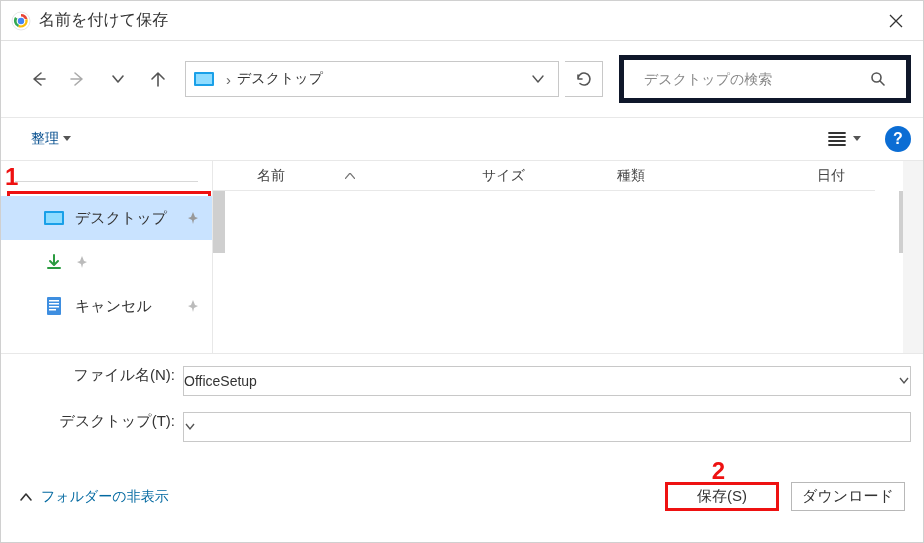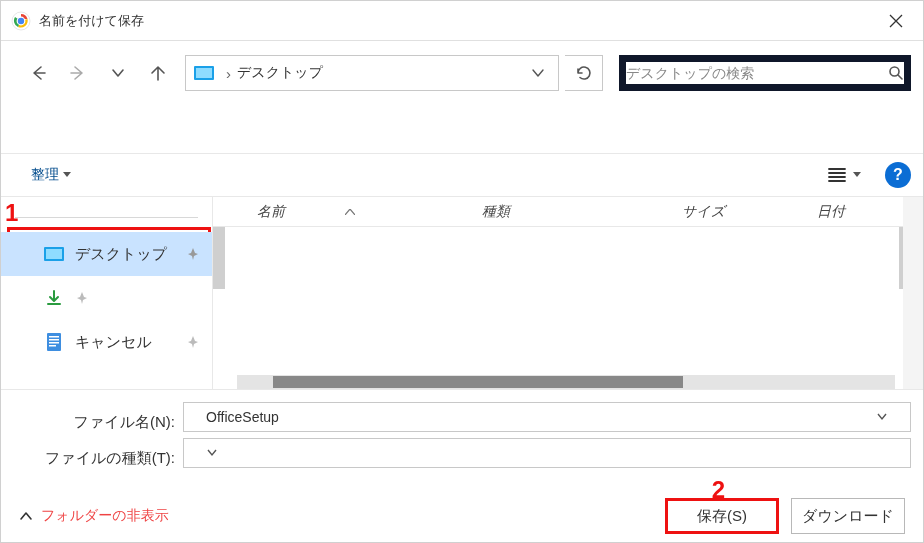--- a/index.html
+++ b/index.html
@@ -1,39 +1,39 @@
 <!DOCTYPE html>
 <html><head>
 <meta charset="utf-8">
 <style>
   * { box-sizing: border-box; margin: 0; padding: 0; font-family: "Meiryo", "Yu Gothic", sans-serif; }
   body { width: 924px; height: 543px; background: #fff; font-size: 14px; color: #333; border: 1px solid #d0d0d0; position: relative; }
 
   
   .title-bar { height: 40px; display: flex; align-items: center; padding: 0 4px 0 10px; border-bottom: 1px solid #e0e0e0; }
   .title-bar .app-icon { width: 20px; height: 20px; border-radius: 50%; margin-right: 8px; flex-shrink: 0; }
-  .title-bar .title { flex: 1; font-size: 13px; }
+  .title-bar .title { flex: 1; font-size: 16px; }
   .title-bar .close { width: 46px; height: 100%; display: flex; align-items: center; justify-content: center; cursor: pointer; }
 
   
   .nav-bar { display: flex; align-items: center; padding: 14px 12px 14px 20px; gap: 6px; }
   .nav-btn { width: 34px; height: 34px; display: flex; align-items: center; justify-content: center; cursor: pointer; color: #555; }
   .breadcrumb { flex: 1; border: 1px solid #c8c8c8; height: 36px; display: flex; align-items: center; padding: 0 6px; margin: 0 10px 0 4px; }
   .bc-icon { width: 24px; height: 20px; display: flex; align-items: center; justify-content: center; margin-right: 4px; }
   .bc-sep { margin: 0 6px; color: #666; font-size: 15px; }
   .bc-text { color: #333; }
   .bc-drop { width: 28px; display: flex; align-items: center; justify-content: center; color: #555; margin-left: auto; }
   .refresh-btn { width: 38px; height: 36px; border: 1px solid #c8c8c8; border-left: none; display: flex; align-items: center; justify-content: center; cursor: pointer; margin-right: 10px; margin-left: -10px; }
-  .search-box { width: 292px; border: 7px solid #0f172a; height: 36px; display: flex; align-items: center; padding: 0 0; }
+  .search-box { width: 292px; border: 5px solid #0f172a; height: 48px; display: flex; align-items: center; padding: 0 20px; }
   .search-box input { border: none; outline: none; flex: 1; font-size: 14px; color: #333; }
   .search-box input::placeholder { color: #888; }
   .search-icon { color: #555; }
 
   
-  .toolbar { display: flex; align-items: center; padding: 8px 12px 8px 22px; border-top: 1px solid #e8e8e8; border-bottom: 1px solid #e8e8e8; margin-top: 48px; }
+  .toolbar { display: flex; align-items: center; padding: 8px 12px 8px 22px; border-top: 1px solid #e8e8e8; border-bottom: 1px solid #e8e8e8; }
   .tb-btn { display: flex; align-items: center; gap: 4px; cursor: pointer; padding: 4px 8px; color: #004b8c; }
   .tb-new { margin-left: 28px; }
   .spacer { flex: 1; }
   .view-btn { display: flex; align-items: center; gap: 6px; cursor: pointer; color: #333; margin-right: 24px; }
   .help-btn { width: 26px; height: 26px; border-radius: 50%; background: #0b6dd4; color: #fff; display: flex; align-items: center; justify-content: center; font-size: 16px; font-weight: bold; cursor: pointer; }
 
   
   .body-area { display: flex; height: 192px; position: relative; }
 
   
@@ -41,49 +41,49 @@
   .sidebar-sep { border-top: 1px solid #d8d8d8; margin: 0 14px 14px 14px; }
   .side-item { display: flex; align-items: center; height: 44px; padding: 0 12px 0 42px; cursor: pointer; position: relative; }
   .side-item .icon-slot { width: 22px; margin-right: 10px; display: flex; align-items: center; justify-content: center; }
   .side-item .label { flex: 1; font-size: 15px; }
   .side-item .pin { color: #888; }
   .side-item.selected { background: #c9e3ff; }
   .red-out { position: absolute; border: 3px solid #e11; pointer-events: none; }
   .red-num { position: absolute; color: #e11; font-weight: bold; font-size: 24px; font-family: Arial, sans-serif; pointer-events: none; }
 
   
-  .file-list { flex: 1; display: flex; flex-direction: column; position: relative; font-style: italic; }
+  .file-list { flex: 1; display: flex; position: relative; }
   .list-scroll-band { width: 12px; background: #cfcfcf; position: absolute; top: 30px; height: 62px; }
   .left-band { left: 0; }
   .right-band { right: 12px; }
   .header-row { display: flex; height: 30px; align-items: center; border-bottom: 1px solid #e8e8e8; padding-left: 44px; padding-right: 30px; }
   .hcol { display: flex; align-items: center; color: #444; font-size: 14px; }
   .hcol.name { width: 225px; }
   .hcol.type { width: 200px; }
   .hcol.size { width: 135px; }
   .hcol.date { flex: 1; }
   .sort-ind { display: flex; justify-content: center; margin-left: 60px; color: #666; }
   .list-body { flex: 1; position: relative; }
   .hscroll { position: absolute; bottom: 0; left: 24px; right: 28px; height: 14px; background: #f0f0f0; }
   .hscroll .track { height: 100%; background: #e4e4e4; }
   .hscroll .thumb { position: absolute; top: 1px; bottom: 1px; left: 36px; width: 410px; background: #888; }
   .vscroll { position: absolute; top: 0; right: 0; bottom: 0; width: 20px; background: #f4f4f4; }
 
   
   .footer { border-top: 1px solid #e8e8e8; padding: 12px 12px 6px 12px; }
-  .frow { display: flex; align-items: flex-end; margin-bottom: 6px; }
+  .frow { display: flex; align-items: flex-start; margin-bottom: 16px; }
   .flabel { width: 170px; text-align: right; padding-right: 8px; font-size: 15px; }
-  .fcombo { flex: 1; border: 1px solid #c8c8c8; height: 30px; display: flex; align-items: center; padding: 0 22px; background: #fff; }
+  .fcombo { flex: 1; border: 1px solid #c8c8c8; height: 30px; display: flex; align-items: center; padding: 0 0; background: #fff; }
   .fcombo .val { flex: 1; }
   .fcombo .chev { color: #555; }
 
   
   .bottom { display: flex; align-items: center; padding: 18px 18px 18px 18px; }
-  .folders-toggle { display: flex; align-items: center; gap: 8px; cursor: pointer; color: #ef4444; }
-  .btn { min-width: 114px; height: 36px; border: 1px solid #b8b8b8; background: #fff; display: flex; align-items: center; justify-content: center; cursor: pointer; font-size: 15px; margin-left: 12px; }
+  .folders-toggle { display: flex; align-items: center; gap: 8px; cursor: pointer; color: #0369a1; }
+  .btn { min-width: 114px; height: 29px; border: 1px solid #b8b8b8; background: #fff; display: flex; align-items: center; justify-content: center; cursor: pointer; font-size: 15px; margin-left: 12px; }
 
   svg { display: block; }
 </style>
 </head>
 <body>
 
 <div class="title-bar">
   <span class="app-icon">
     <svg width="20" height="20" viewBox="0 0 20 20">
       <circle cx="10" cy="10" r="9" fill="#fff" stroke="#ccc" stroke-width="0.5"></circle>
@@ -234,25 +234,25 @@
     <div class="list-scroll-band left-band"></div>
     <div class="header-row">
       <span class="hcol name">
         <span>名前</span>
         <span class="sort-ind">
             <svg width="10" height="6" viewBox="0 0 10 6">
               <path d="M0 6 L5 0 L10 6" stroke="#777" stroke-width="1.2" fill="none"></path>
             </svg>
           </span>
       </span>
+      <span class="hcol size">
+          <span>サイズ</span>
+        </span>
       <span class="hcol type">
           <span>種類</span>
-        </span>
-      <span class="hcol size">
-          <span>サイズ</span>
         </span>
       <span class="hcol date">
           <span>日付</span>
         </span>
     </div>
     <div class="list-body">
       <div class="hscroll">
         <div class="track"></div>
         <div class="thumb"></div>
       </div>
@@ -268,21 +268,21 @@
     <div class="fcombo">
       <span class="val">OfficeSetup</span>
       <span class="chev">
           <svg width="12" height="12" viewBox="0 0 12 12">
             <path d="M2 3 L6 8 L10 3" stroke="#555" stroke-width="1.4" fill="none"></path>
           </svg>
         </span>
     </div>
   </div>
   <div class="frow">
-    <span class="flabel">ファイルの種類(T):</span>
+    <span class="flabel">デスクトップ(T):</span>
     <div class="fcombo">
       <span class="chev">
           <svg width="12" height="12" viewBox="0 0 12 12">
             <path d="M2 3 L6 8 L10 3" stroke="#555" stroke-width="1.4" fill="none"></path>
           </svg>
         </span>
     </div>
   </div>
 </div>
 

